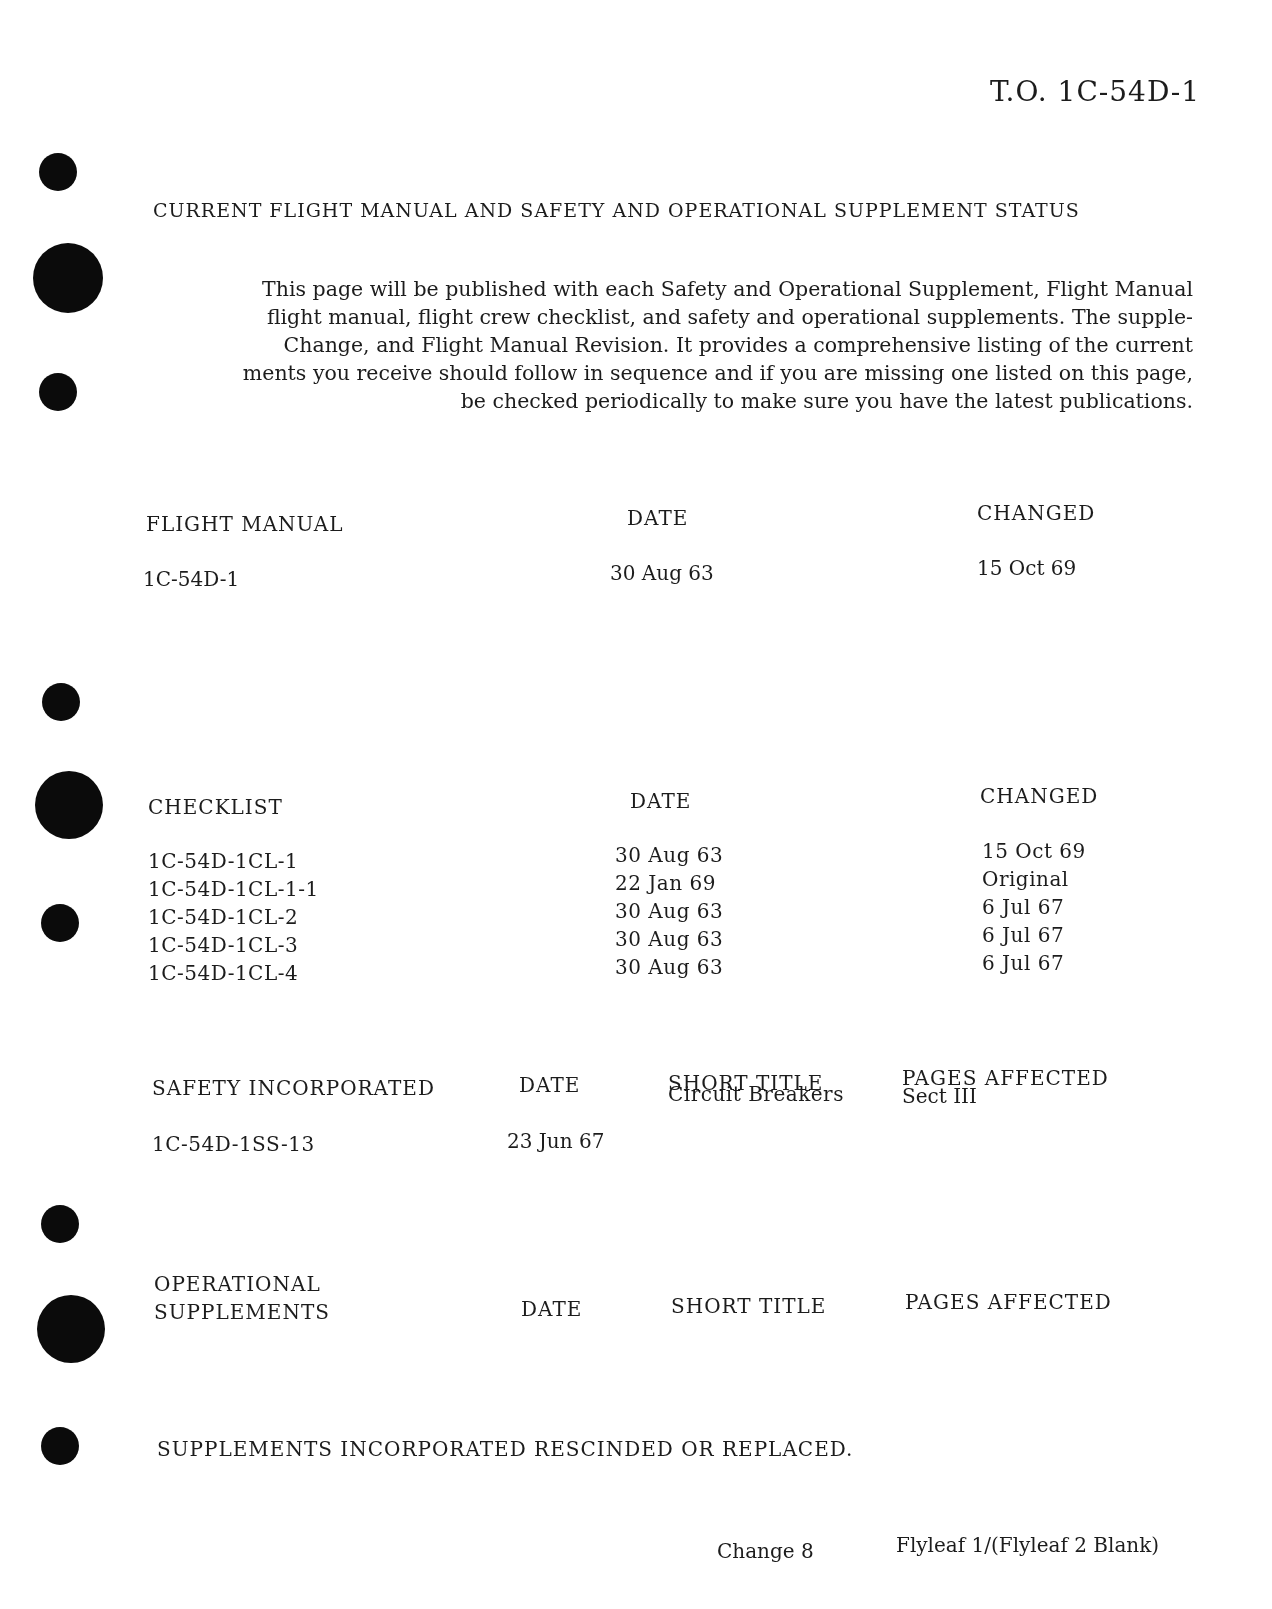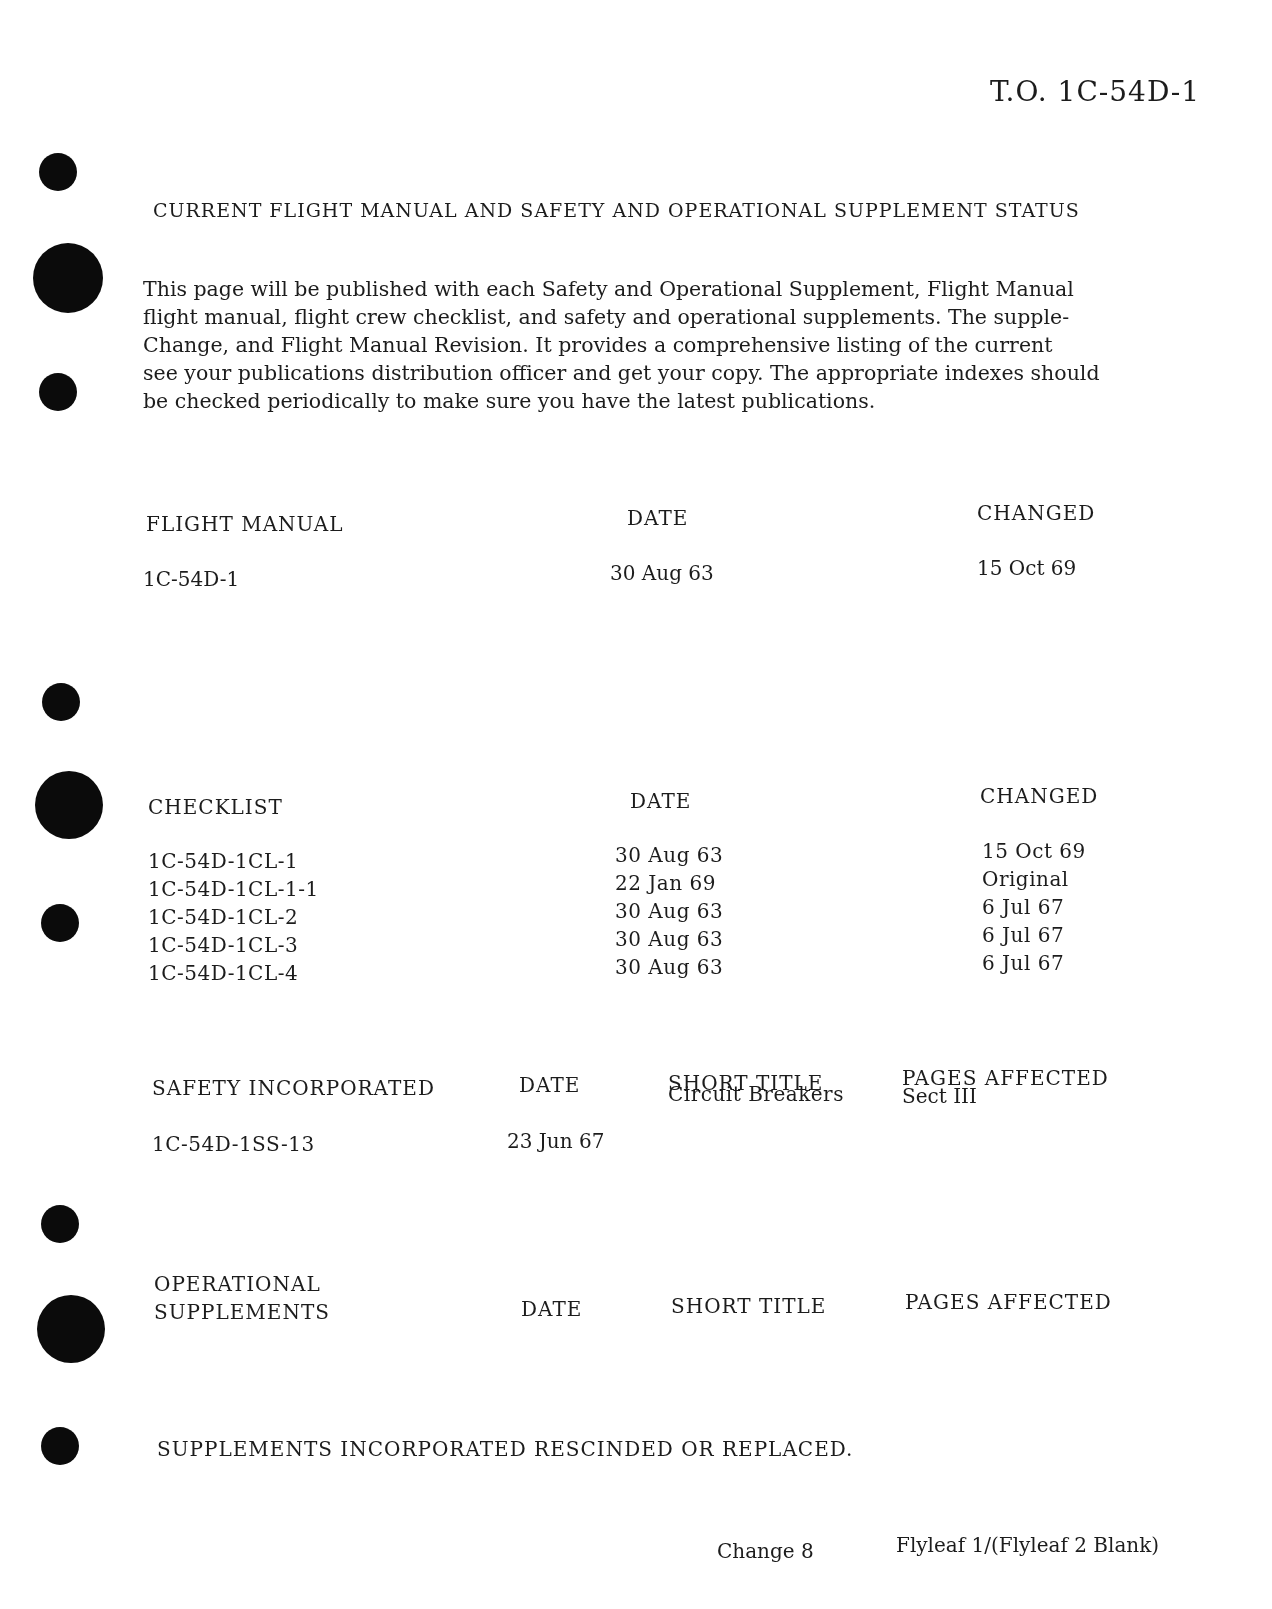--- a/index.html
+++ b/index.html
@@ -8,21 +8,21 @@
     font-family: "DejaVu Serif", "Liberation Serif", serif; color: #1c1c1c;
   }
   .hole { position: absolute; background: #0b0b0b; border-radius: 50%; }
   .abs { position: absolute; white-space: nowrap; }
   .caps { font-size: 20px; letter-spacing: 1px; }
   .txt { font-size: 20px; }
   .para {
     position: absolute; left: 143px; top: 275px; width: 1050px;
     font-size: 20.5px; line-height: 28px; white-space: normal;
   }
-  .para span { display: block; white-space: nowrap; }
+  .para span { display: block; white-space: nowrap; text-align: right; }
   .col { position: absolute; }
   .col div { font-size: 20px; line-height: 28px; white-space: nowrap; letter-spacing: 0.5px; }
 </style>
 </head>
 <body>
 
 <div class="hole" style="left:39px;top:153px;width:38px;height:38px;"></div>
 <div class="hole" style="left:33px;top:243px;width:70px;height:70px;"></div>
 <div class="hole" style="left:39px;top:373px;width:38px;height:38px;"></div>
 <div class="hole" style="left:42px;top:683px;width:38px;height:38px;"></div>
@@ -32,21 +32,21 @@
 <div class="hole" style="left:37px;top:1295px;width:68px;height:68px;"></div>
 <div class="hole" style="left:41px;top:1427px;width:38px;height:38px;"></div>
 
 <div class="abs caps" style="left:990px;top:75px;font-size:28px;">T.O. 1C-54D-1</div>
 <div class="abs caps" style="left:153px;top:199px;font-size:19px;">CURRENT FLIGHT MANUAL AND SAFETY AND OPERATIONAL SUPPLEMENT STATUS</div>
 
 <div class="para">
   <span>This page will be published with each Safety and Operational Supplement,  Flight Manual</span>
   <span>flight manual,  flight crew checklist,  and safety and operational supplements.  The supple-</span>
   <span>Change,  and Flight Manual Revision.  It provides a comprehensive listing of the current</span>
-  <span>see your publications distribution officer and get your copy.  The appropriate indexes should</span>
+  <span>ments you receive should follow in sequence and if you are missing one listed on this page,</span>
   <span>be checked periodically to make sure you have the latest publications.</span>
 </div>
 
 <div class="abs caps" style="left:146px;top:512px;">FLIGHT MANUAL</div>
 <div class="abs caps" style="left:627px;top:506px;">DATE</div>
 <div class="abs caps" style="left:977px;top:501px;">CHANGED</div>
 <div class="abs txt" style="left:143px;top:567px;">1C-54D-1</div>
 <div class="abs txt" style="left:610px;top:561px;">30 Aug 63</div>
 <div class="abs txt" style="left:977px;top:556px;">15 Oct 69</div>
 

